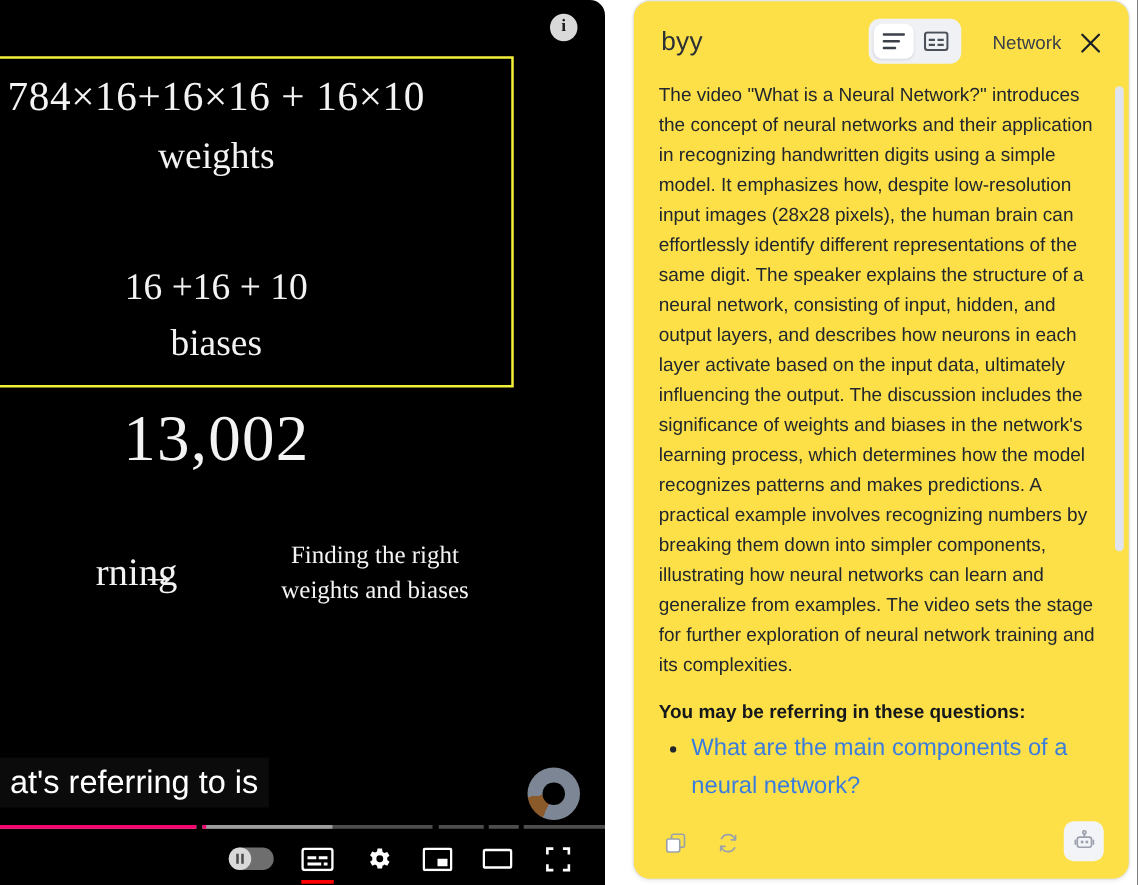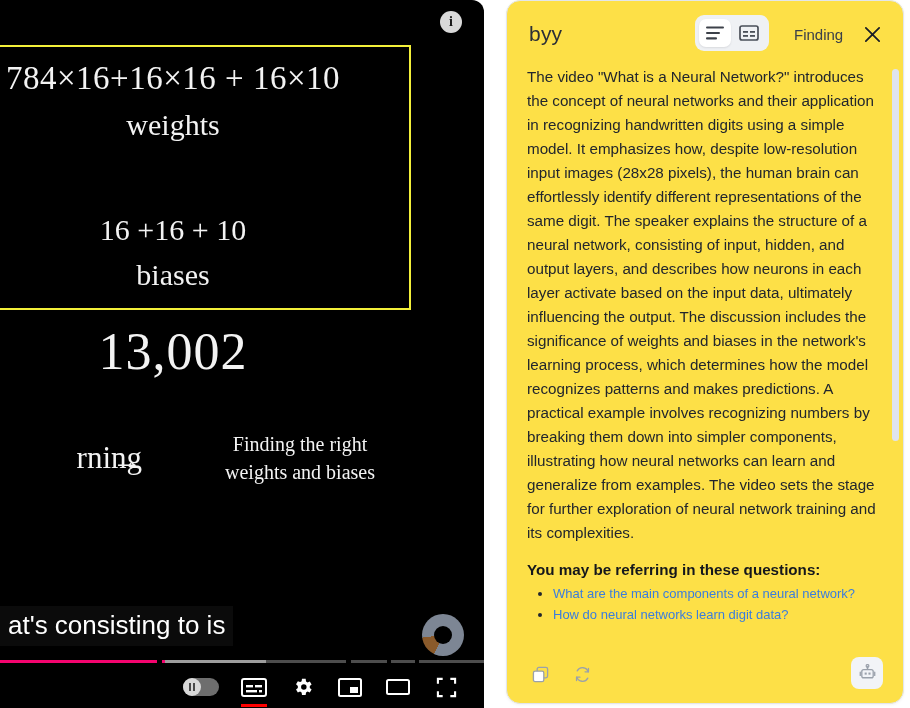--- a/index.html
+++ b/index.html
@@ -178,21 +178,21 @@
   }
   .summary-text{
     font-size:15.2px;line-height:1.58;color:#22262d;
     margin:0 0 16px 0;
   }
   .questions-title{
     font-size:15.2px;font-weight:700;color:#14171c;margin:0 0 6px 0;
   }
   ul.qlist{margin:0 0 16px 0;padding-left:26px;}
   ul.qlist li{
-    color:#3b7ddd;font-size:13px;line-height:1.54;
+    color:#3b7ddd;font-size:19px;line-height:1.54;
     margin-bottom:1px;cursor:pointer;
   }
   ul.qlist li::marker{color:#22262d;}
 
   .scrollbar{
     position:absolute;right:4px;top:68px;width:7px;height:372px;
     border-radius:4px;background:#dfe4ee;
   }
 
   .panel-footer{
@@ -228,21 +228,21 @@
       <div class="arrow">→</div>
       <div class="find-line">
         <span>Finding the right</span><br>
         <span>weights and biases</span>
       </div>
     </div>
 
     <div class="ring"></div>
 
     <div class="caption">
-      <span>at's consisting to is</span>
+      <span>at's referring to is</span>
     </div>
 
     <div class="info-btn">i</div>
 
     <div class="controls">
       <div class="progress" id="progress">
           <div class="chapter" style="left: 0%; width: 32.5%; background: rgb(77, 77, 77);"></div>
           <div class="chap-buf" style="left: 0%; width: 32.5%; background: rgb(157, 157, 157);"></div>
           <div class="chap-play" style="left: 0%; width: 32.5%; background: rgb(245, 4, 111);"></div>
           <div class="chapter" style="left: 33.5%; width: 38%; background: rgb(77, 77, 77);"></div>
@@ -318,21 +318,21 @@
           <svg width="20" height="16" viewBox="0 0 20 16">
             <rect x="1" y="1" width="18" height="14" rx="2" fill="none" stroke="#4a4f58" stroke-width="1.7"></rect>
             <rect x="4" y="6" width="5" height="1.8" fill="#4a4f58"></rect>
             <rect x="11" y="6" width="5" height="1.8" fill="#4a4f58"></rect>
             <rect x="4" y="10" width="5" height="1.8" fill="#4a4f58"></rect>
             <rect x="11" y="10" width="5" height="1.8" fill="#4a4f58"></rect>
           </svg>
         </div>
       </div>
 
-      <div class="lang">Finding</div>
+      <div class="lang">Network</div>
 
       <div class="close">
         <svg width="19" height="19" viewBox="0 0 20 20">
           <path d="M3 3 L17 17 M17 3 L3 17" stroke="#1b1f26" stroke-width="1.9" fill="none" stroke-linecap="round"></path>
         </svg>
       </div>
     </div>
 
     <div class="panel-body">
       <p class="summary-text">The video "What is a Neural Network?" introduces the concept of neural networks and their application in recognizing handwritten digits using a simple model. It emphasizes how, despite low-resolution input images (28x28 pixels), the human brain can effortlessly identify different representations of the same digit. The speaker explains the structure of a neural network, consisting of input, hidden, and output layers, and describes how neurons in each layer activate based on the input data, ultimately influencing the output. The discussion includes the significance of weights and biases in the network's learning process, which determines how the model recognizes patterns and makes predictions. A practical example involves recognizing numbers by breaking them down into simpler components, illustrating how neural networks can learn and generalize from examples. The video sets the stage for further exploration of neural network training and its complexities.</p>

